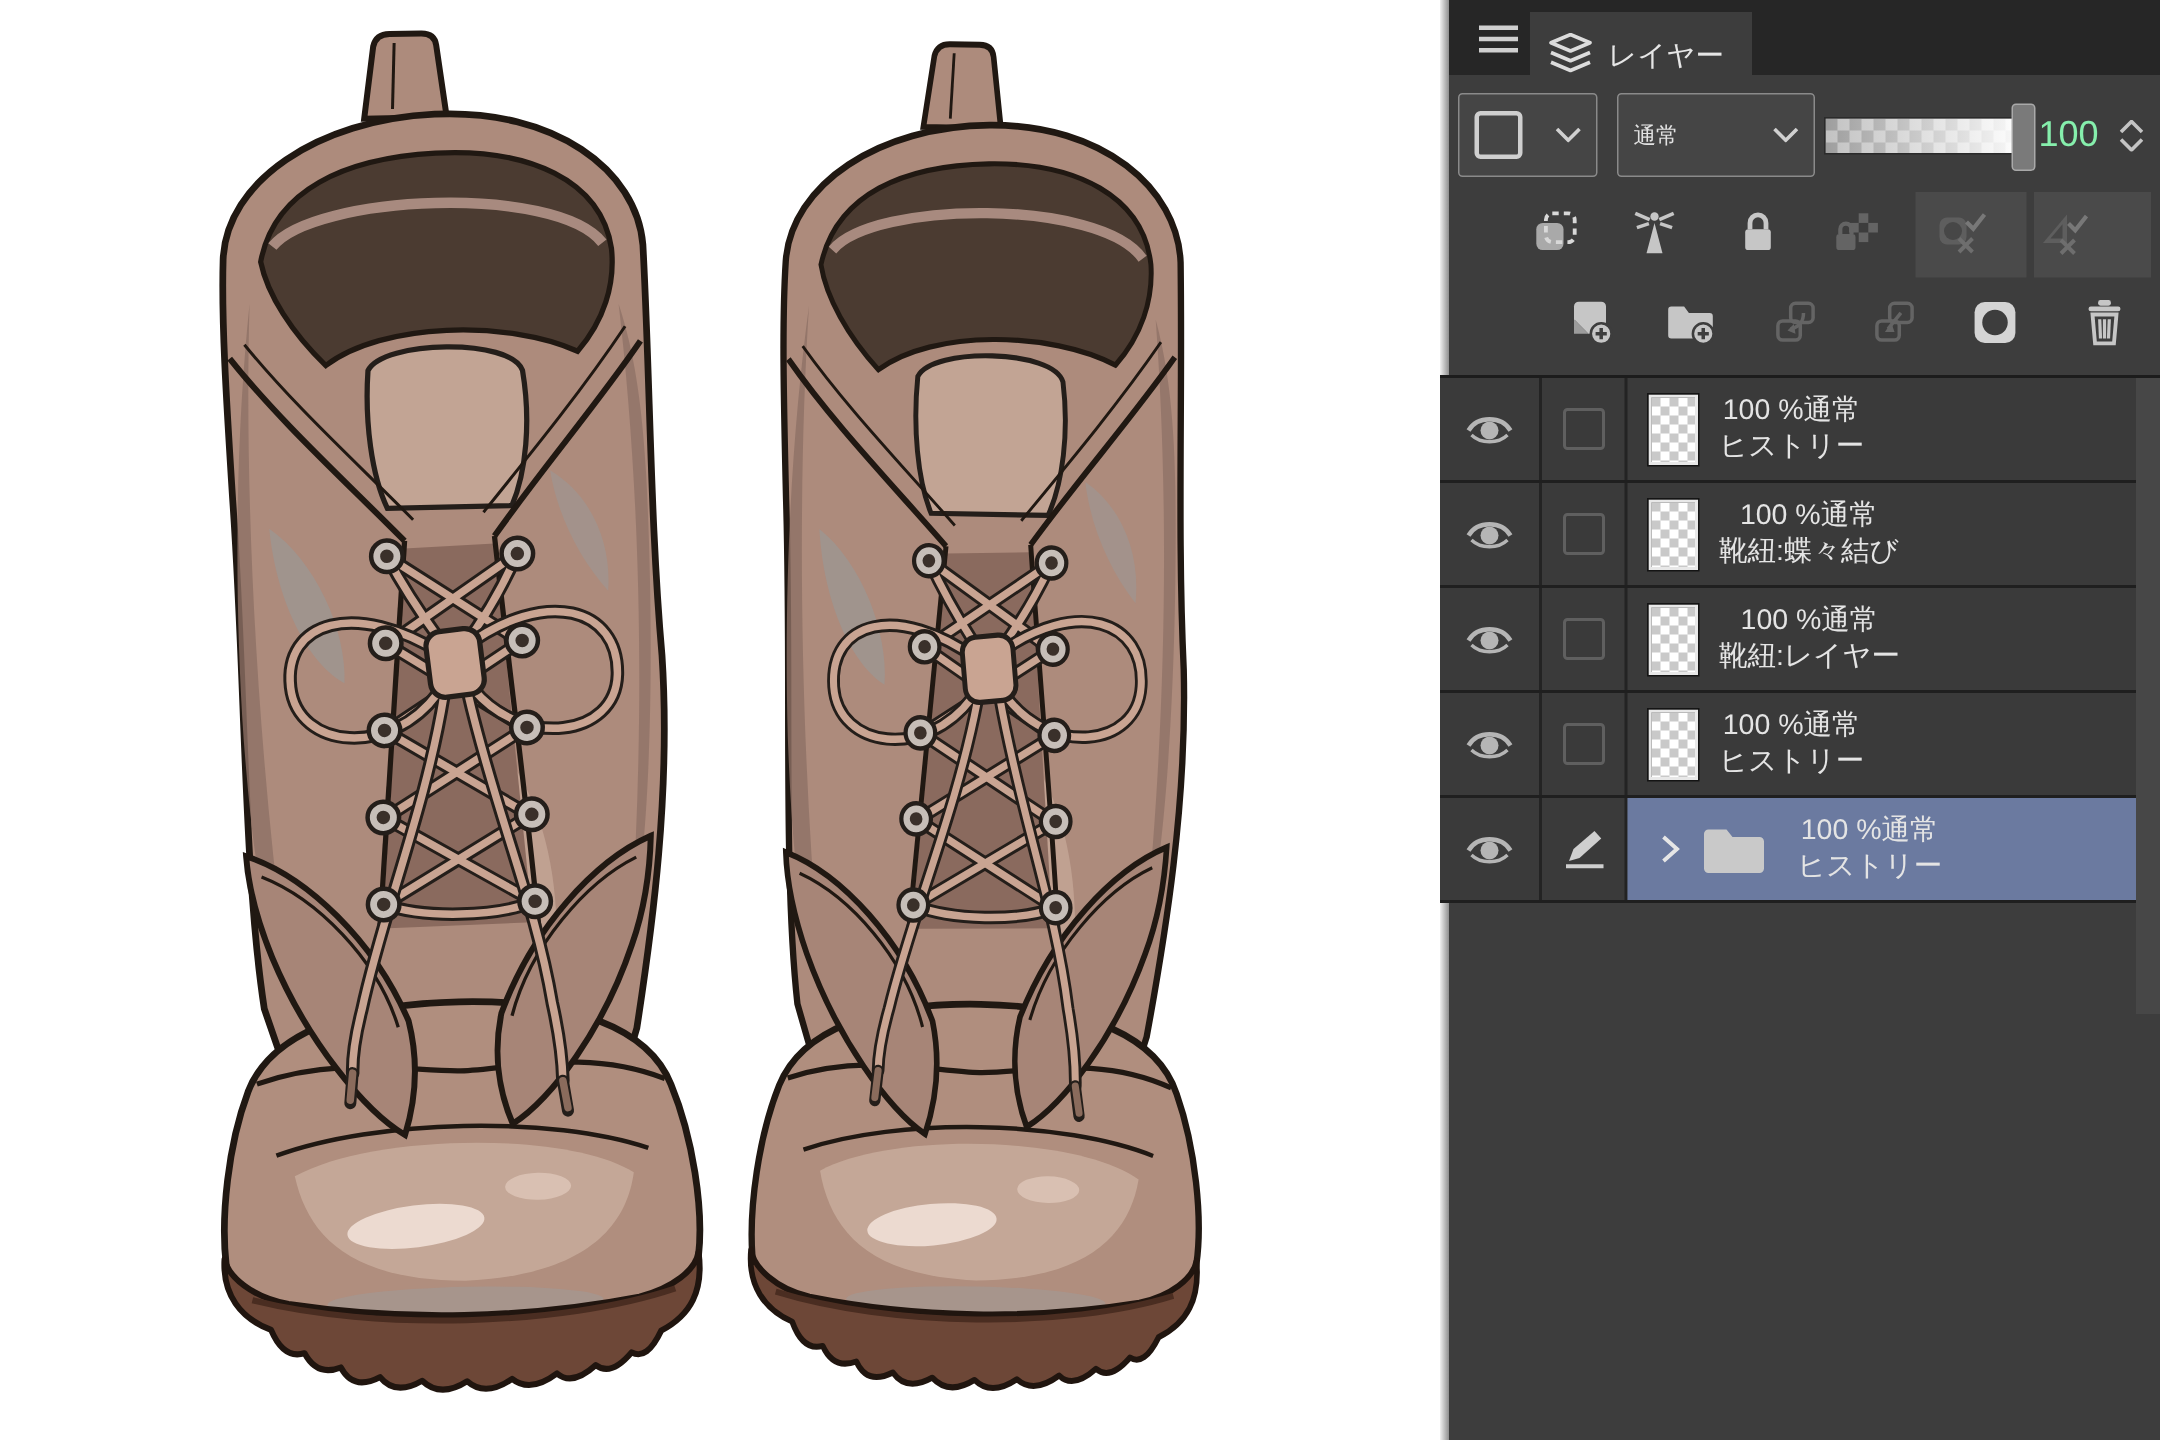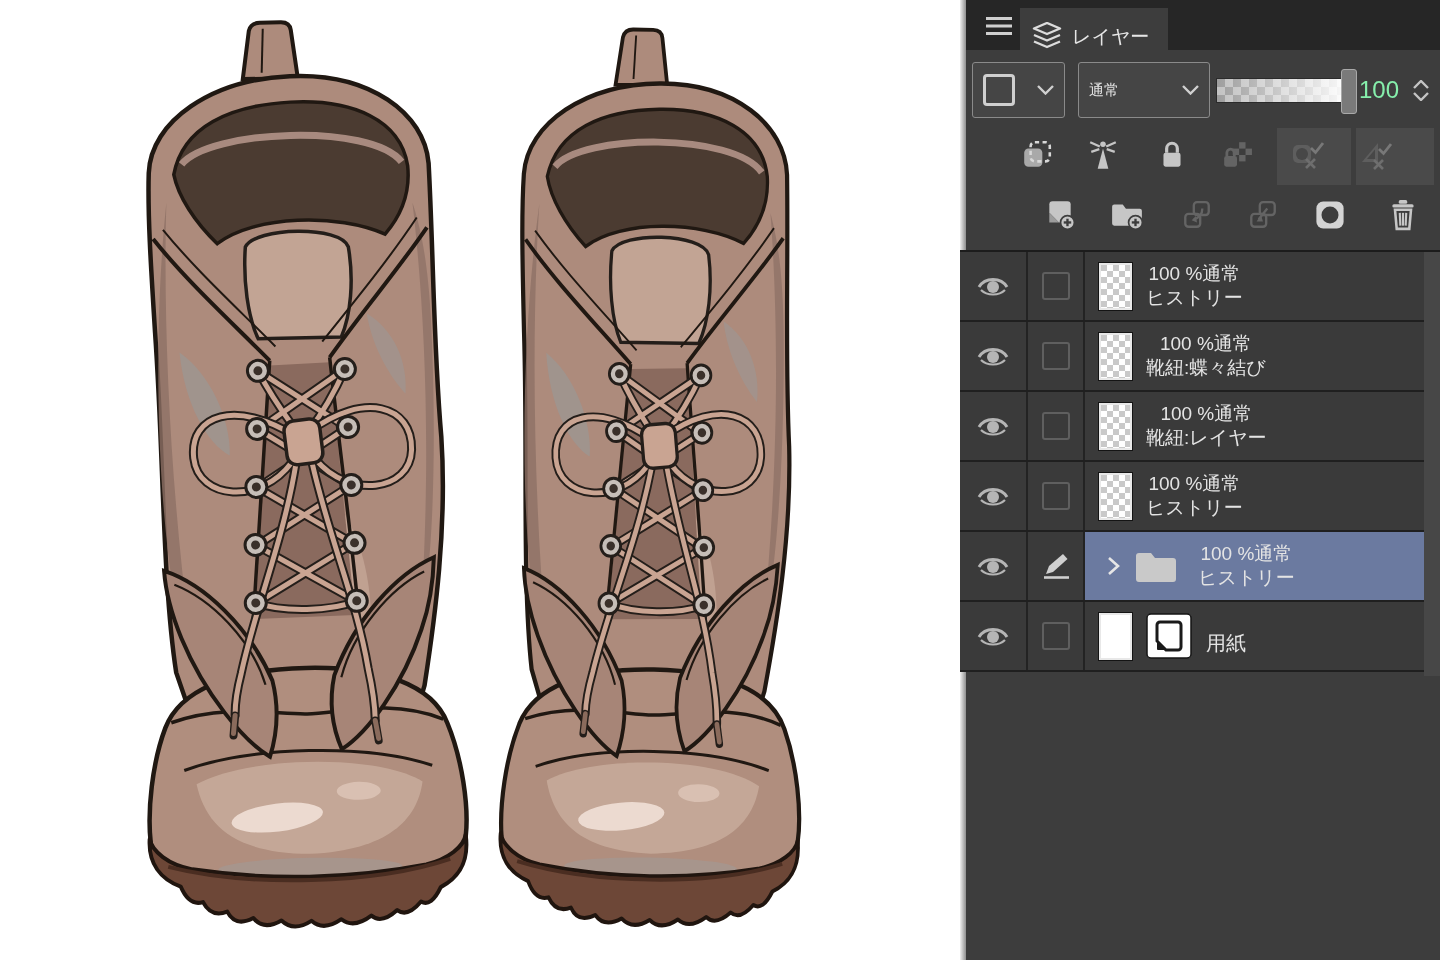--- a/index.html
+++ b/index.html
@@ -457,38 +457,17 @@
           <svg width="44" height="36" viewBox="0 0 44 36">
             <path d="M2 8 a3 3 0 0 1 3 -3 h12 l4 5 h18 a3 3 0 0 1 3 3 v18 a3 3 0 0 1 -3 3 h-34 a3 3 0 0 1 -3 -3 Z" fill="#c9c9c9"></path>
           </svg>
           <div class="lines indent1">
             <span>100 %通常</span>
             <span>ヒストリー</span>
           </div>
         </div>
       </div>
 
-      <div class="lrow">
-        <div class="cell eye">
-          <svg width="34" height="24" viewBox="0 0 34 24">
-            <path d="M3 13 C9 3 25 3 31 13" fill="none" stroke="#b5b5b5" stroke-width="3"></path>
-            <circle cx="17" cy="13" r="6" fill="#b5b5b5"></circle>
-            <path d="M5 16 C11 22 23 22 29 16" fill="none" stroke="#b5b5b5" stroke-width="2.2"></path>
-          </svg>
-        </div>
-        <div class="cell chk">
-            <span class="cb"></span>
-          </div>
-        <div class="cell content">
-          <span class="thumb white"></span>
-          <svg width="46" height="46" viewBox="0 0 46 46">
-            <rect x="1" y="1" width="44" height="44" rx="4" fill="#ffffff" stroke="#141414" stroke-width="1.5"></rect>
-            <path d="M14 9 h18 a3 3 0 0 1 3 3 v22 a3 3 0 0 1 -3 3 h-12 l-9 -9 v-16 a3 3 0 0 1 3 -3 Z" fill="#ffffff" stroke="#1a1a1a" stroke-width="3"></path>
-            <path d="M11 28 L20 37 L12 37 a1 1 0 0 1 -1 -1 Z" fill="#1a1a1a"></path>
-          </svg>
-          <span class="papername">用紙</span>
-        </div>
-      </div>
 
     </div>
     <div class="gutter"></div>
   </div>
 </div>
 
 </body></html>

